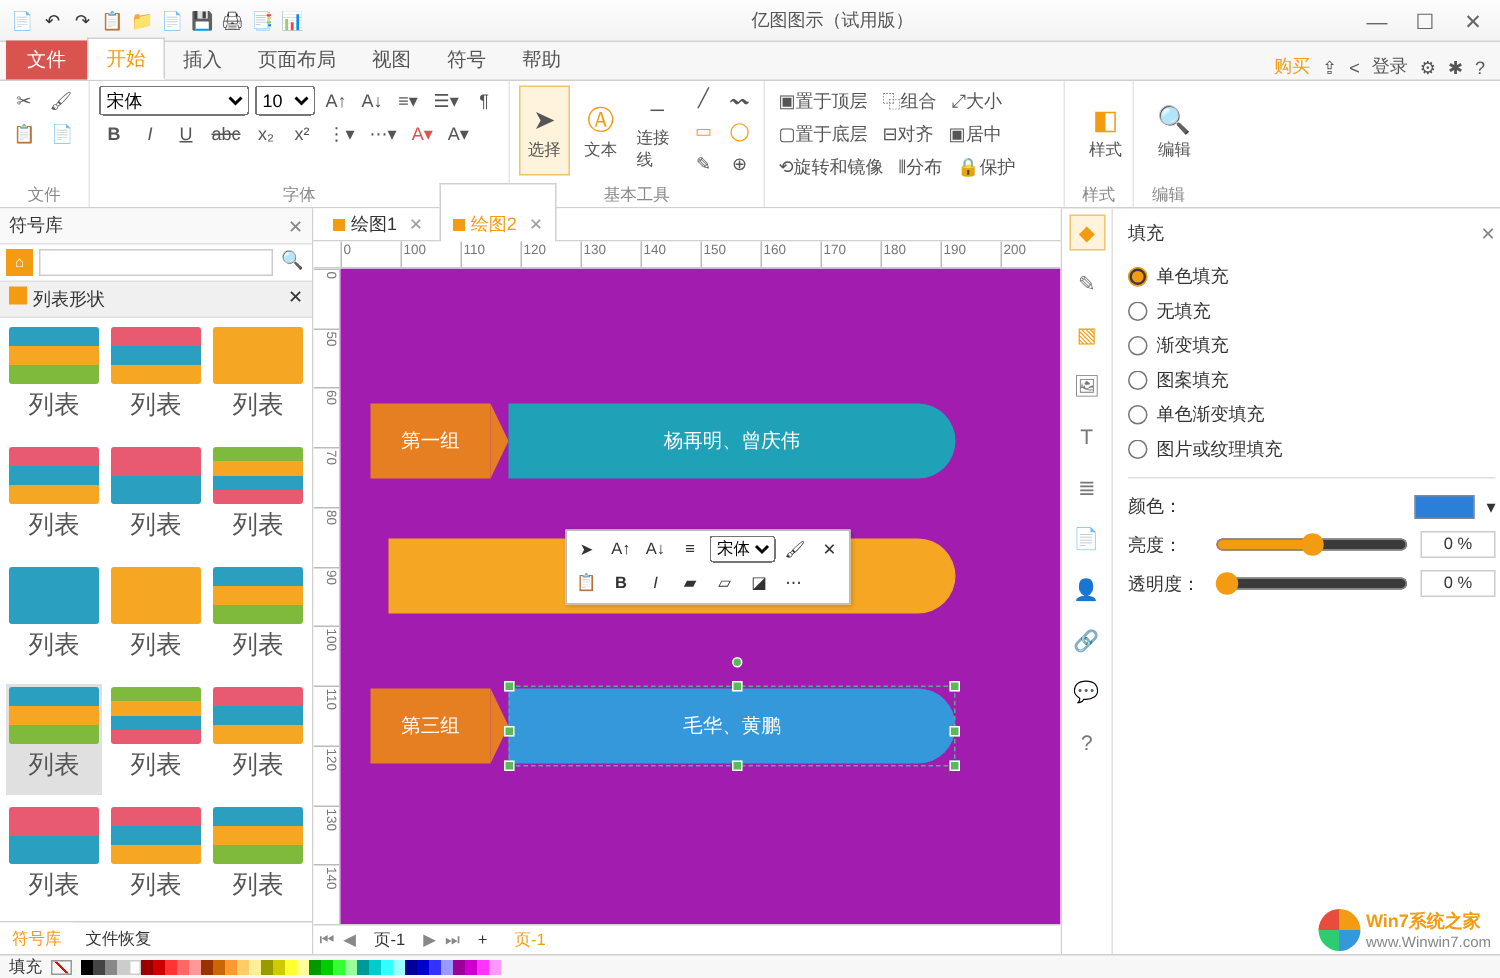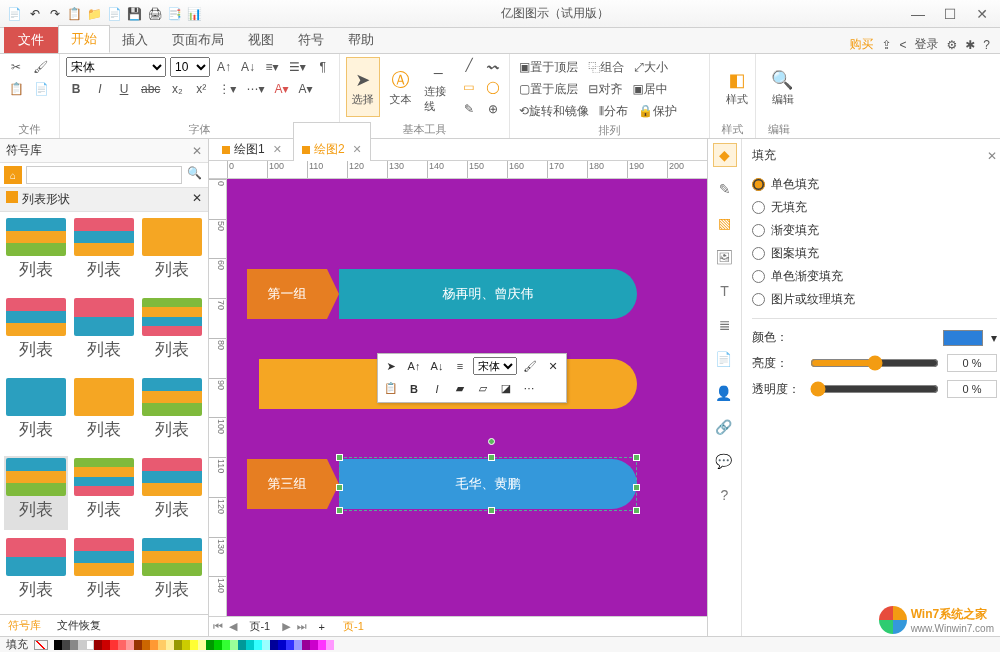--- a/index.html
+++ b/index.html
@@ -242,21 +242,20 @@
     <div class="row">
       <span class="rbtn">▢ <span>置于底层</span></span>
       <span class="rbtn">⊟ <span>对齐</span></span>
       <span class="rbtn">▣ <span>居中</span></span>
     </div>
     <div class="row">
       <span class="rbtn">⟲ <span>旋转和镜像</span></span>
       <span class="rbtn">⫴ <span>分布</span></span>
       <span class="rbtn">🔒 <span>保护</span></span>
     </div>
-    <div class="label">排列</div>
   </div>
   <div class="rgroup" style="width:46px">
     <span class="rbtn big">
         <span class="ico" style="color:#f39c12">◧</span>
         <span>样式</span>
       </span>
     <div class="label">样式</div>
   </div>
   <div class="rgroup" style="width:46px;border-right:none">
     <span class="rbtn big">

